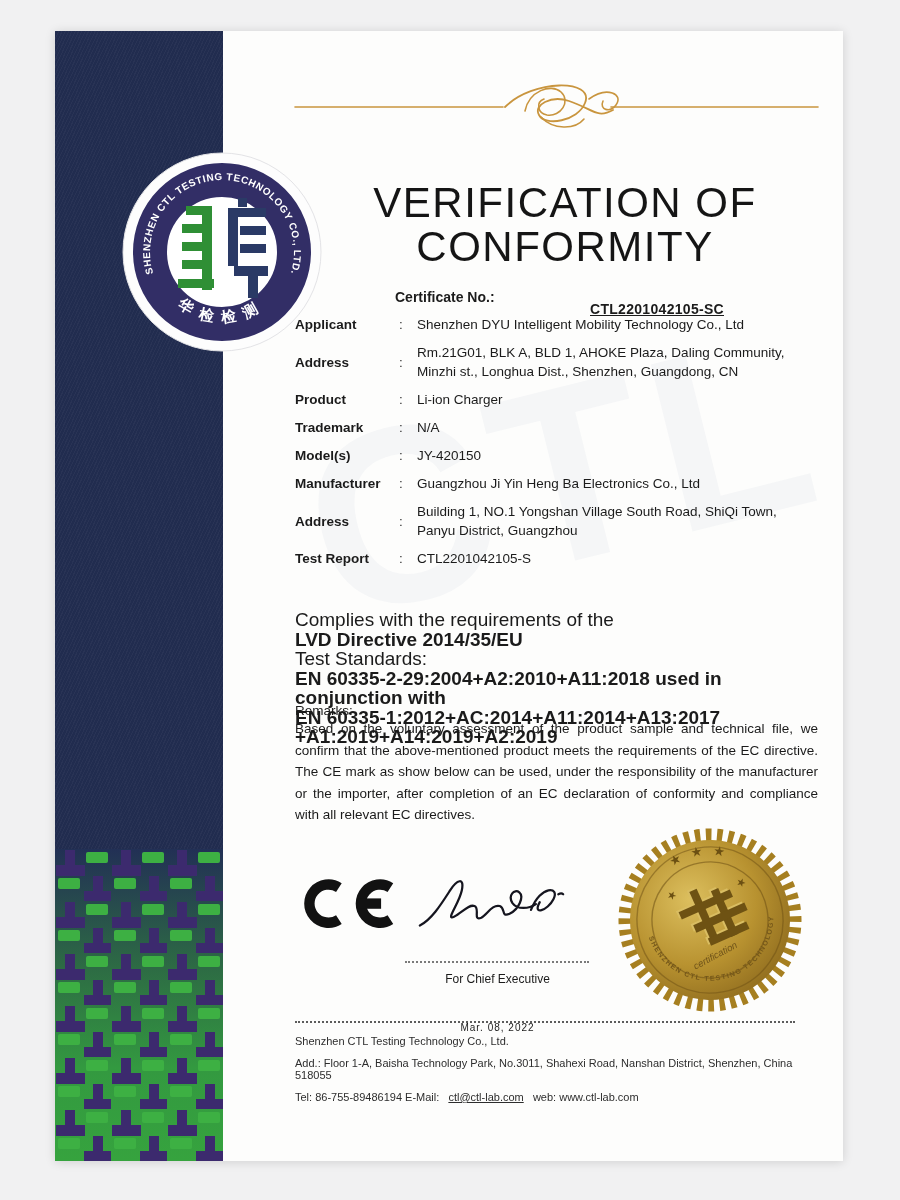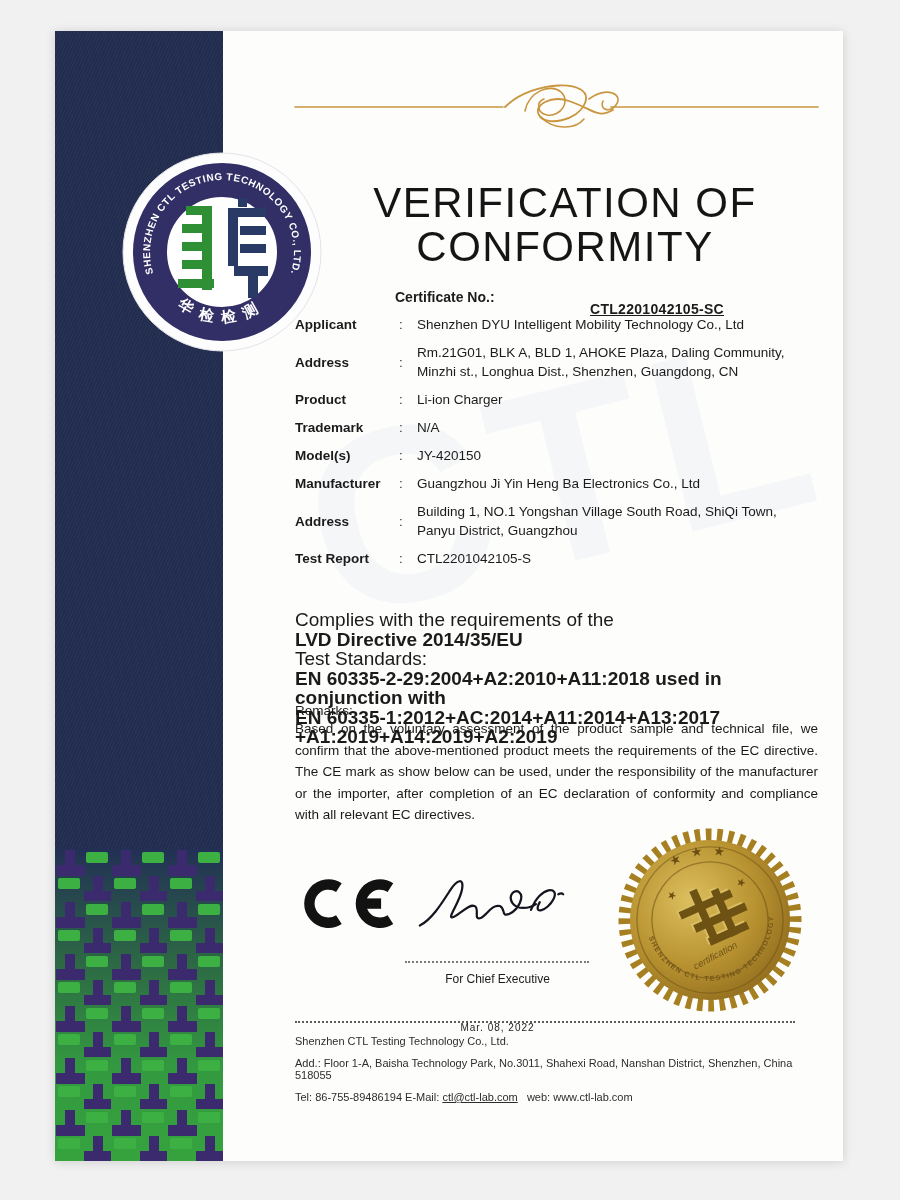--- a/index.html
+++ b/index.html
@@ -57,21 +57,21 @@
   .signature{position:absolute;left:348px;top:836px;width:178px;height:78px;}
   .sig-line{position:absolute;left:350px;top:930px;width:184px;border-top:2px dotted #7a7a7a;}
   .for-exec{position:absolute;left:330px;top:941px;width:225px;text-align:center;font-size:12px;}
   .sig-date{position:absolute;left:330px;top:963px;width:225px;text-align:center;font-size:10px;letter-spacing:1px;margin-top:28px;}
   
   .seal{position:absolute;left:558px;top:792px;width:194px;height:194px;}
   
   .footer-sep{position:absolute;left:240px;top:990px;width:500px;border-top:2px dotted #5c5c5c;}
   .footer{position:absolute;left:240px;top:1004px;width:530px;font-size:11px;color:#2d2d2d;}
   .footer div{margin-bottom:10px;}
-  .footer a{color:#2d2d2d;text-decoration:underline;}
+  .footer a{color:#2d2d2d;text-decoration:underline;margin-left:6px;}
 </style>
 </head>
 <body>
 
 <div class="page">
 
   <div class="watermark">CTL</div>
 
   <div class="band">
     <svg class="band-pattern" viewBox="0 0 168 312" preserveAspectRatio="none">

